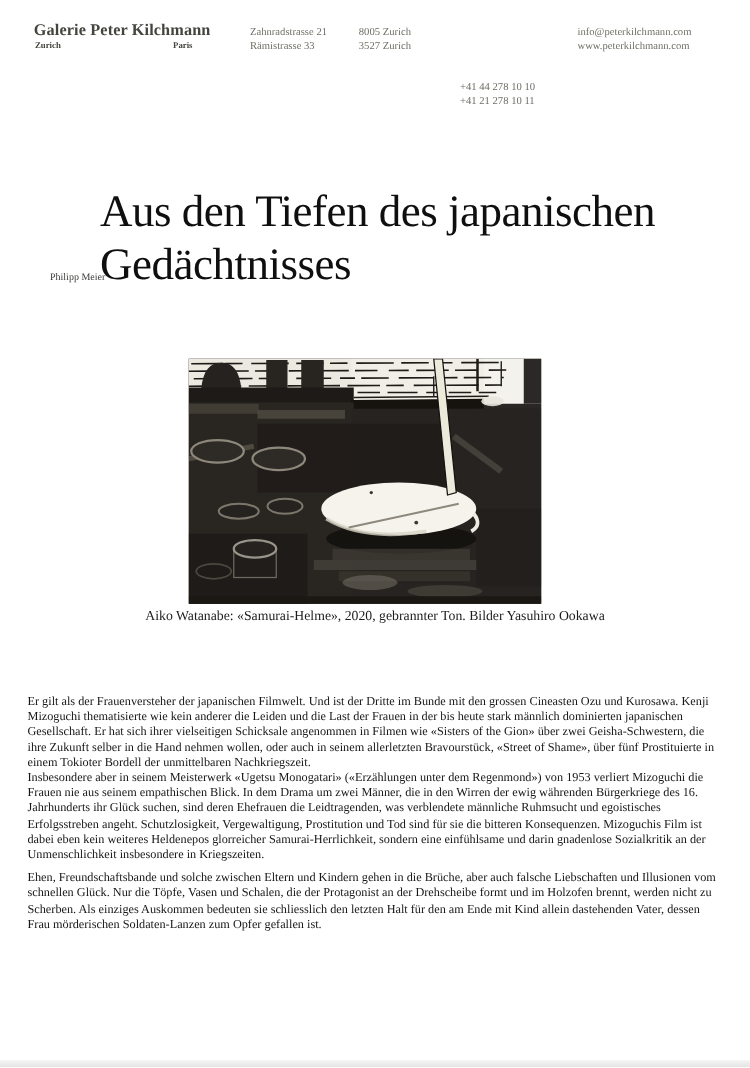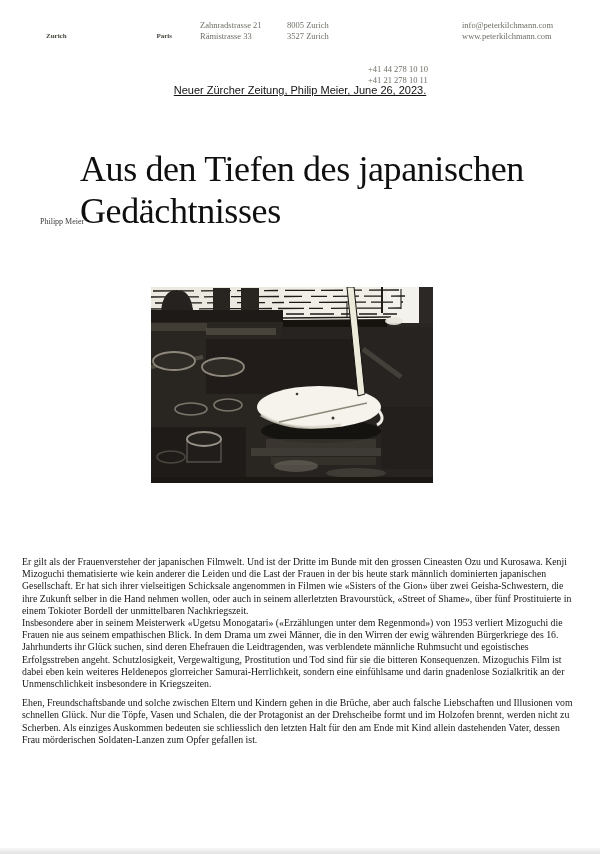--- a/index.html
+++ b/index.html
@@ -9,21 +9,21 @@
   }
 
   
   .gallery-name {
     position:absolute; left:27px; top:16px;
     font-size:13px; font-weight:bold; color:#45453f; letter-spacing:0.1px;
   }
   .gallery-cities {
     position:absolute; left:28px; top:32px; width:126px;
     display:flex; justify-content:space-between;
-    font-size:7px; font-weight:bold; color:#45453f;margin-left:18px;
+    font-size:7px; font-weight:bold; color:#45453f;
   }
   .hdr-col {
     position:absolute; top:20px;
     font-size:8.5px; line-height:10.5px; color:#6f6f67;
   }
   .hdr-col div { white-space:nowrap; }
   .col-street { left:200px; }
   .col-zip    { left:287px; }
   .col-phone  { left:368px;margin-top:44px; }
   .col-web    { left:462px; }
@@ -72,20 +72,21 @@
   .page-bottom-edge {
     position:absolute; left:0; right:0; bottom:0; height:6px;
     background:linear-gradient(#f6f6f6, #e3e3e3);
   }
 </style>
 </head>
 <body>
 
 <div class="page">
 
+  <div class="gallery-name">Galerie Peter Kilchmann</div>
   <div class="gallery-cities">
     <span>Zurich</span>
     <span>Paris</span>
   </div>
   <div class="hdr-col col-street">
     <div>Zahnradstrasse 21</div>
     <div>Rämistrasse 33</div>
   </div>
   <div class="hdr-col col-zip">
     <div>8005 Zurich</div>
@@ -93,23 +94,20 @@
   </div>
   <div class="hdr-col col-phone">
     <div>+41 44 278 10 10</div>
     <div>+41 21 278 10 11</div>
   </div>
   <div class="hdr-col col-web">
     <div>info@peterkilchmann.com</div>
     <div>www.peterkilchmann.com</div>
   </div>
 
-  <div class="source-line">
-    <span>Neuer Zürcher Zeitung, Philip Meier, June 26, 2023.</span>
-  </div>
 
   <h1 class="article-title">Aus den Tiefen des japanischen Gedächtnisses</h1>
   <div class="article-byline">Philipp Meier</div>
 
   <div class="artwork">
     <svg viewBox="0 0 282 196" preserveAspectRatio="none">
       <rect width="282" height="196" fill="#2a2623"></rect>
 
       <rect x="0" y="0" width="282" height="26" fill="#ece9e1"></rect>
       <rect x="130" y="0" width="152" height="33" fill="#f1eee7"></rect>
@@ -171,20 +169,21 @@
       <polygon points="196,0 203,0 214,107 207,109" fill="#eceada" stroke="#15120f" stroke-width="1"></polygon>
 
       <rect x="115" y="152" width="110" height="9" fill="#46413a" opacity="0.6"></rect>
       <rect x="100" y="161" width="130" height="8" fill="#56514a" opacity="0.5"></rect>
       <rect x="120" y="170" width="105" height="8" fill="#3b3731" opacity="0.7"></rect>
       <ellipse cx="145" cy="179" rx="22" ry="6" fill="#7b756a" opacity="0.5"></ellipse>
       <ellipse cx="205" cy="186" rx="30" ry="5" fill="#4e4942" opacity="0.6"></ellipse>
       <rect x="0" y="190" width="282" height="6" fill="#1b1814"></rect>
     </svg>
   </div>
+  <div class="artwork-caption">Aiko Watanabe: «Samurai-Helme», 2020, gebrannter Ton. Bilder Yasuhiro Ookawa</div>
 
   <div class="body-text">
     <p>Er gilt als der Frauenversteher der japanischen Filmwelt. Und ist der Dritte im Bunde mit den grossen Cineasten Ozu und Kurosawa. Kenji Mizoguchi thematisierte wie kein anderer die Leiden und die Last der Frauen in der bis heute stark männlich dominierten japanischen Gesellschaft. Er hat sich ihrer vielseitigen Schicksale angenommen in Filmen wie «Sisters of the Gion» über zwei Geisha-Schwestern, die ihre Zukunft selber in die Hand nehmen wollen, oder auch in seinem allerletzten Bravourstück, «Street of Shame», über fünf Prostituierte in einem Tokioter Bordell der unmittelbaren Nachkriegszeit.</p>
     <p>Insbesondere aber in seinem Meisterwerk «Ugetsu Monogatari» («Erzählungen unter dem Regenmond») von 1953 verliert Mizoguchi die Frauen nie aus seinem empathischen Blick. In dem Drama um zwei Männer, die in den Wirren der ewig währenden Bürgerkriege des 16. Jahrhunderts ihr Glück suchen, sind deren Ehefrauen die Leidtragenden, was verblendete männliche Ruhmsucht und egoistisches Erfolgsstreben angeht. Schutzlosigkeit, Vergewaltigung, Prostitution und Tod sind für sie die bitteren Konsequenzen. Mizoguchis Film ist dabei eben kein weiteres Heldenepos glorreicher Samurai-Herrlichkeit, sondern eine einfühlsame und darin gnadenlose Sozialkritik an der Unmenschlichkeit insbesondere in Kriegszeiten.</p>
     <p class="gap">Ehen, Freundschaftsbande und solche zwischen Eltern und Kindern gehen in die Brüche, aber auch falsche Liebschaften und Illusionen vom schnellen Glück. Nur die Töpfe, Vasen und Schalen, die der Protagonist an der Drehscheibe formt und im Holzofen brennt, werden nicht zu Scherben. Als einziges Auskommen bedeuten sie schliesslich den letzten Halt für den am Ende mit Kind allein dastehenden Vater, dessen Frau mörderischen Soldaten-Lanzen zum Opfer gefallen ist.</p>
   </div>
 
   <div class="page-bottom-edge"></div>
 </div>
 

